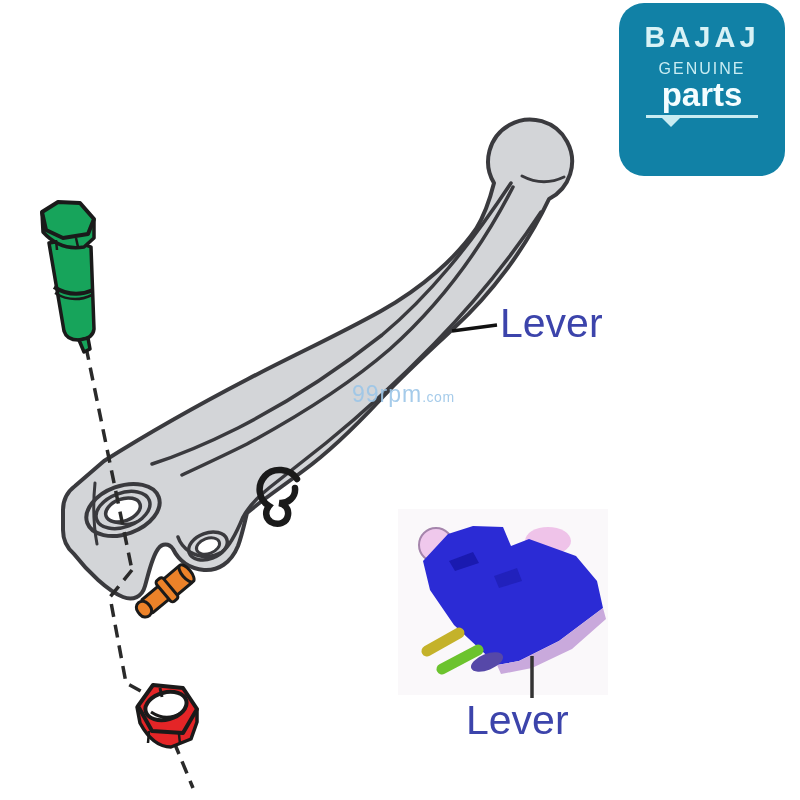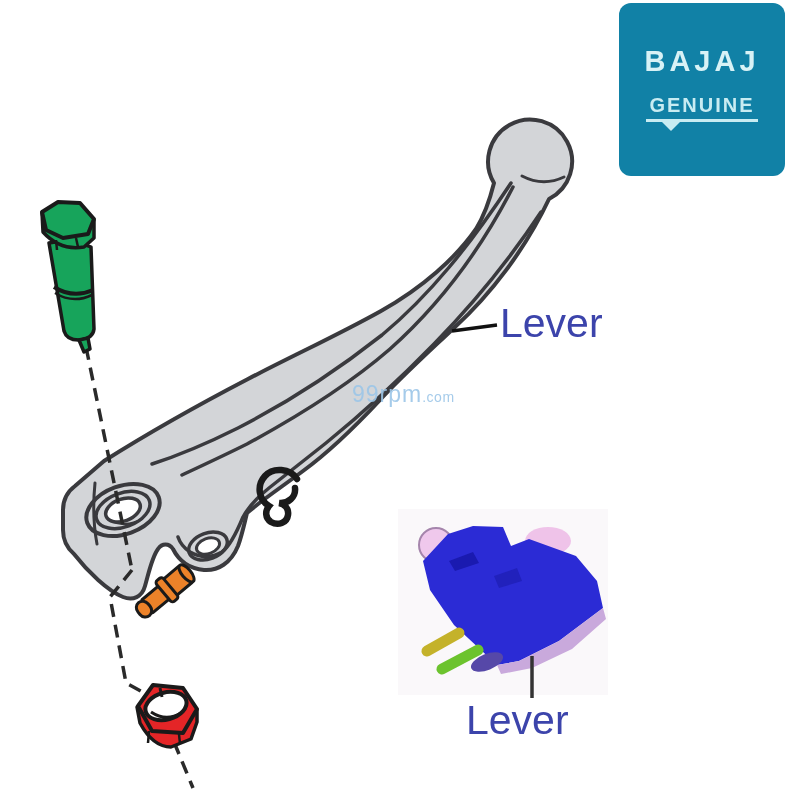--- a/index.html
+++ b/index.html
@@ -5,30 +5,30 @@
   html,body{margin:0;padding:0;}
   body{
     width:800px;height:800px;position:relative;background:#ffffff;
     font-family:"Liberation Sans", sans-serif;overflow:hidden;
   }
   .stage{position:absolute;left:0;top:0;width:800px;height:800px;}
 
   
   .logo{
     position:absolute;left:619px;top:3px;width:166px;height:173px;
-    background:#1181A6;border-radius:12px;text-align:center;
-    box-sizing:border-box;padding-top:44px;
+    background:#1181A6;border-radius:25px;text-align:center;
+    box-sizing:border-box;padding-top:20px;
   }
   .logo .brand{
     font-size:29px;font-weight:800;letter-spacing:4px;color:#D8F2F6;
     line-height:1.0;
   }
   .logo .genuine{
-    font-size:20px;font-weight:700;letter-spacing:2px;color:#C8ECF2;
-    margin-top:19px;line-height:1.0;
+    font-size:16px;font-weight:400;letter-spacing:2px;color:#C8ECF2;
+    margin-top:9px;line-height:1.0;
   }
   .logo .parts{
     font-size:33px;font-weight:bold;color:#F4FDFF;line-height:1.0;
     margin-top:1px;
   }
   .logo .underline{
     position:relative;width:112px;height:3px;background:#C8ECF2;
     margin:4px auto 0 auto;
   }
   .logo .underline .arrow{
@@ -164,16 +164,17 @@
   <span class="wm-main">99rpm</span><span class="wm-suffix">.com</span>
 </div>
 
 <div class="part-label label-lever">Lever</div>
 
 <div class="part-label label-switch">Lever</div>
 
 <div class="logo">
   <div class="brand">BAJAJ</div>
   <div class="genuine">GENUINE</div>
+  <div class="parts">parts</div>
   <div class="underline">
     <div class="arrow"></div>
   </div>
 </div>
 
 </body></html>

